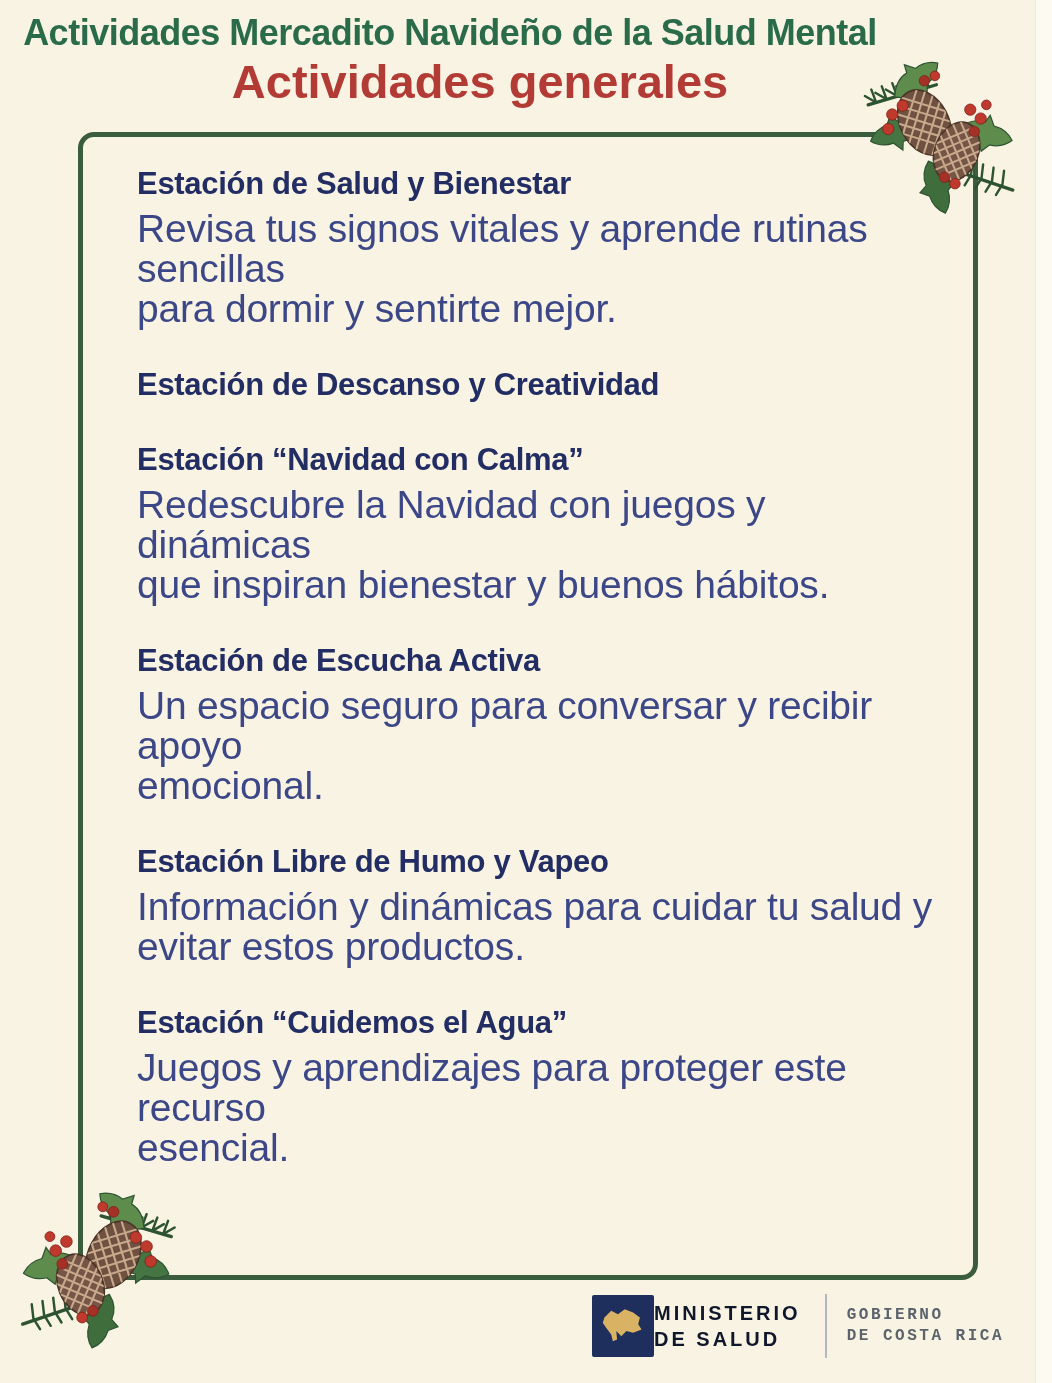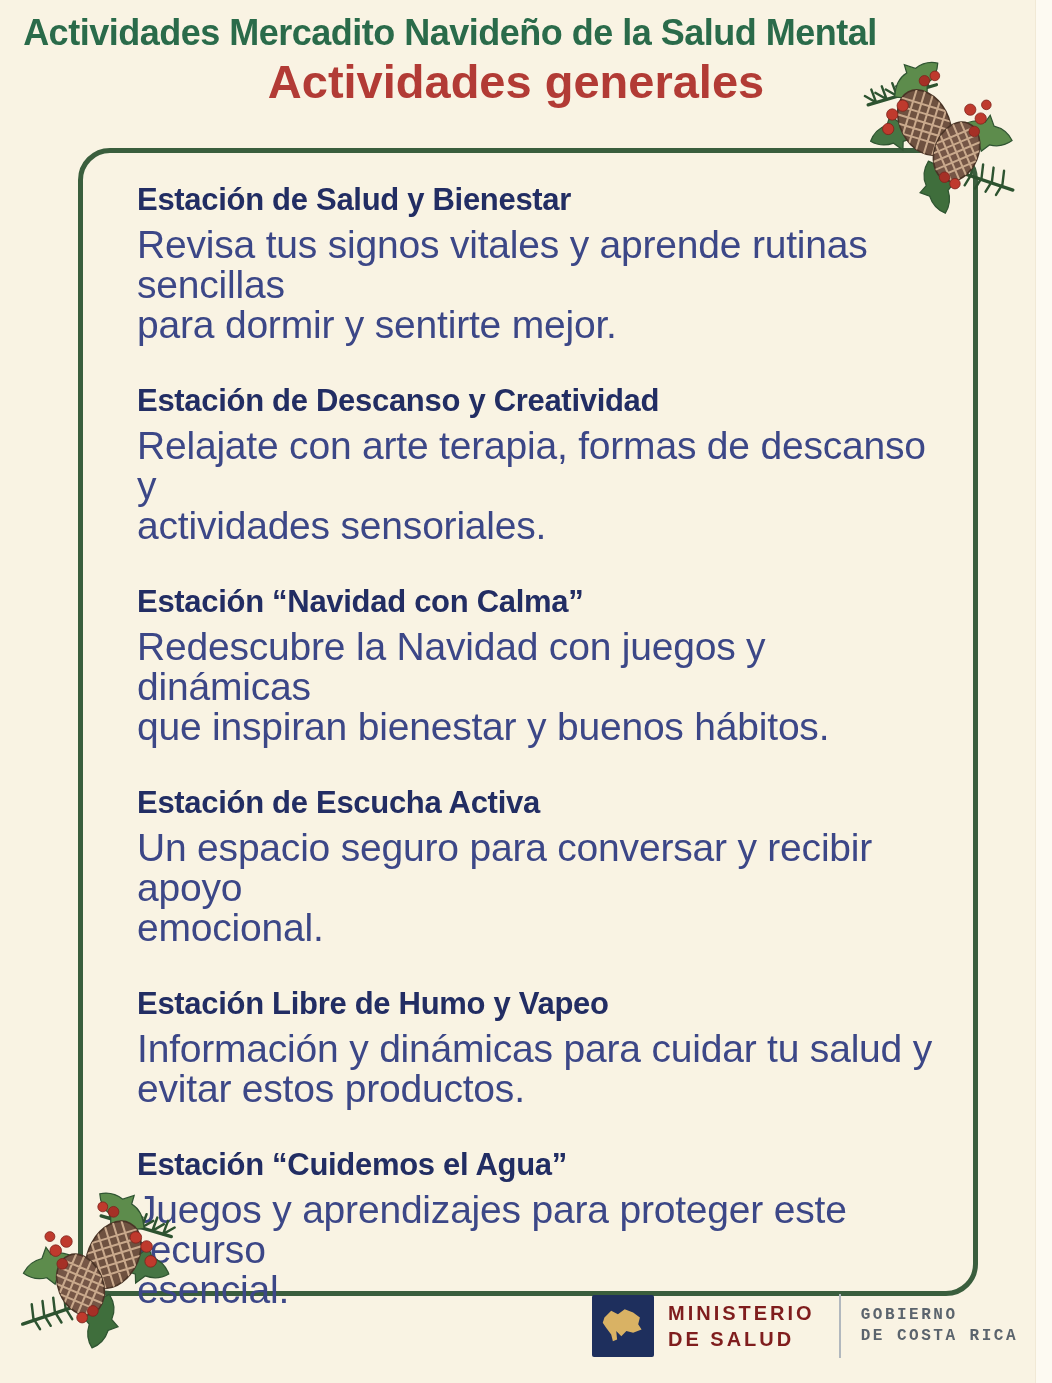--- a/index.html
+++ b/index.html
@@ -13,25 +13,25 @@
     background:#fdfaf2;border-left:1px solid #f1e9d6;
   }
   .title{
     position:absolute;top:12px;left:0;width:900px;text-align:center;
     font-size:36px;font-weight:bold;color:#2a6b4a;letter-spacing:-0.5px;
     margin:0;line-height:42px;
   }
   .subtitle{
     position:absolute;top:56px;left:0;width:960px;text-align:center;
     font-size:47px;font-weight:bold;color:#b23b35;
-    margin:0;line-height:52px;padding-left:36px;
+    margin:0;line-height:52px;
   }
   .frame{
-    position:absolute;left:78px;top:148px;width:900px;height:1148px;
-    box-sizing:border-box;border:5px solid #3a5e3d;border-radius:32px;
+    position:absolute;left:78px;top:132px;width:900px;height:1148px;
+    box-sizing:border-box;border:5px solid #3a5e3d;border-radius:16px;
     padding:28px 26px 32px 54px;
   }
   .station{margin:0 0 37px 0;}
   .station h3{
     margin:0 0 6px 0;font-size:31px;line-height:38px;font-weight:bold;
     color:#222d63;letter-spacing:-0.3px;
   }
   .station p{
     margin:0;font-size:39px;line-height:40px;color:#3c4787;
     white-space:pre-line;letter-spacing:-0.2px;
@@ -41,21 +41,21 @@
   .deco-bl{left:2px;top:1178px;}
   .footer{
     position:absolute;left:592px;top:1294px;height:64px;
     display:flex;align-items:center;
   }
   .logo-square{
     width:62px;height:62px;background:#1e2f5d;border-radius:2px;
     display:flex;align-items:center;justify-content:center;flex:0 0 auto;
   }
   .ministry{
-    margin-left:14px;color:#7f1d1d;font-weight:bold;
+    color:#0f172a;font-weight:bold;
     font-size:20px;line-height:26px;letter-spacing:3px;white-space:nowrap;
   }
   .footer-divider{
     width:2px;height:64px;background:#b2b8be;margin:0 20px 0 24px;flex:0 0 auto;
   }
   .government{
     color:#5b646d;font-weight:bold;font-size:16px;line-height:21px;
     letter-spacing:2.5px;white-space:nowrap;font-family:Liberation Mono, monospace;
   }
 </style>
@@ -68,22 +68,20 @@
 <h2 class="subtitle">Actividades generales</h2>
 
 <div class="frame">
   <div class="station">
     <h3>Estación de Salud y Bienestar</h3>
     <p>Revisa tus signos vitales y aprende rutinas sencillas
 para dormir y sentirte mejor.</p>
   </div>
   <div class="station">
     <h3>Estación de Descanso y Creatividad</h3>
-    <p>Relajate con arte terapia, formas de descanso y
-actividades sensoriales.</p>
   </div>
   <div class="station">
     <h3>Estación “Navidad con Calma”</h3>
     <p>Redescubre la Navidad con juegos y dinámicas
 que inspiran bienestar y buenos hábitos.</p>
   </div>
   <div class="station">
     <h3>Estación de Escucha Activa</h3>
     <p>Un espacio seguro para conversar y recibir apoyo
 emocional.</p>

